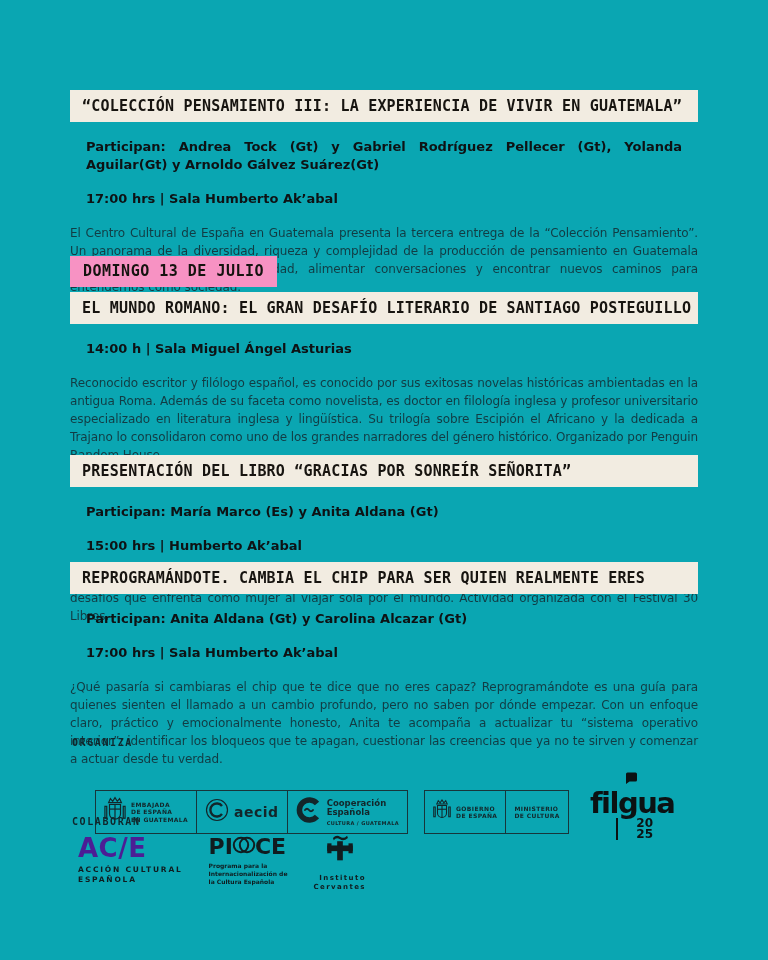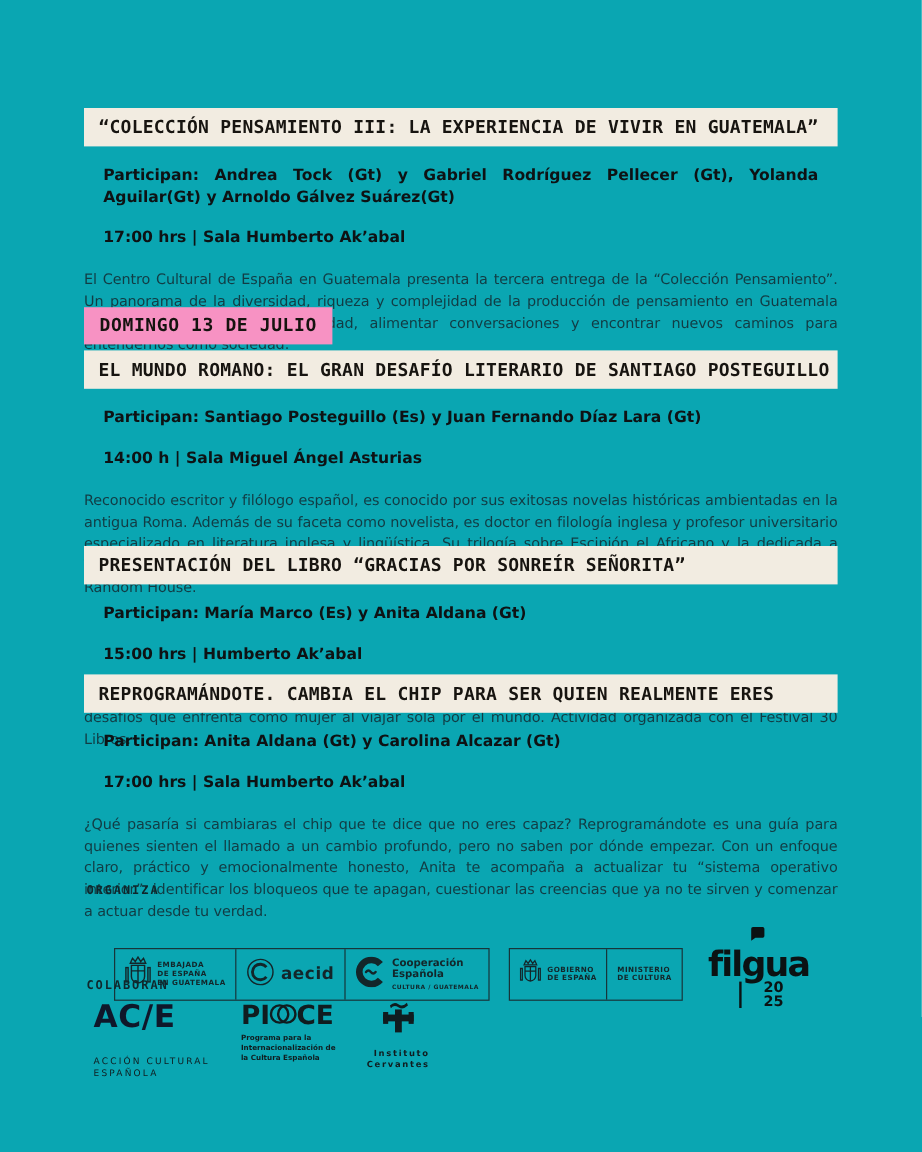--- a/index.html
+++ b/index.html
@@ -35,22 +35,22 @@
   .coop-name{font-size:8.5px;font-weight:700;line-height:9.5px;color:#13262a;}
   .coop-sub{font-size:5px;font-weight:700;letter-spacing:0.4px;margin-top:2px;color:#13262a;}
   .group-b{margin-left:16px;}
 
   .filgua{margin-left:21px;display:flex;align-items:center;color:#0b1213;flex-direction:column;}
   .filgua-name{font-weight:700;font-size:29px;letter-spacing:-1.5px;line-height:29px;color:#0b1213;}
   .filgua-year{margin-left:5px;border-left:2px solid #0b1213;padding-left:18px;
        font-weight:700;font-size:12px;line-height:11px;color:#0b1213;}
 
   .colab-row{position:absolute;left:78px;top:836px;display:flex;align-items:flex-start;gap:26px;color:#101c1f;}
-  .ace-big{font-weight:700;font-size:26px;line-height:24px;letter-spacing:0.5px;color:#0f172a;}
-  .ace-sub{margin-top:20px;font-size:7.5px;font-weight:400;letter-spacing:1.8px;line-height:10px;color:#101c1f;}
+  .ace-big{font-weight:700;font-size:26px;line-height:24px;letter-spacing:0.5px;color:#4c1d95;}
+  .ace-sub{margin-top:5px;font-size:7.5px;font-weight:700;letter-spacing:1.8px;line-height:10px;color:#101c1f;}
   .pice-top{display:flex;align-items:center;}
   .pice-big{font-weight:700;font-size:22px;line-height:22px;letter-spacing:0px;color:#101c1f;}
   .pice-sub{margin-top:4px;font-size:6px;font-weight:700;line-height:8px;color:#101c1f;}
   .cerv{display:flex;flex-direction:column;align-items:center;margin-top:-4px;}
   .cerv-sub{margin-top:4px;font-size:7px;font-weight:700;letter-spacing:1.4px;line-height:9px;color:#101c1f;text-align:right;align-self:flex-start;}
 </style>
 </head>
 <body>
 
 <div class="poster">
@@ -62,21 +62,20 @@
       <p>17:00 hrs | Sala Humberto Ak’abal</p>
     </div>
     <p class="desc">El Centro Cultural de España en Guatemala presenta la tercera entrega de la “Colección Pensamiento”. Un panorama de la diversidad, riqueza y complejidad de la producción de pensamiento en Guatemala que busca despertar la curiosidad, alimentar conversaciones y encontrar nuevos caminos para entendernos como sociedad.</p>
   </div>
 
   <div class="date-banner">DOMINGO 13 DE JULIO</div>
 
   <div class="event e2">
     <div class="bar">EL MUNDO ROMANO: EL GRAN DESAFÍO LITERARIO DE SANTIAGO POSTEGUILLO</div>
     <div class="meta">
-      <p>Participan: Santiago Posteguillo (Es) y Juan Fernando Díaz Lara (Gt)</p>
       <p>14:00 h | Sala Miguel Ángel Asturias</p>
     </div>
     <p class="desc">Reconocido escritor y filólogo español, es conocido por sus exitosas novelas históricas ambientadas en la antigua Roma. Además de su faceta como novelista, es doctor en filología inglesa y profesor universitario especializado en literatura inglesa y lingüística. Su trilogía sobre Escipión el Africano y la dedicada a Trajano lo consolidaron como uno de los grandes narradores del género histórico. Organizado por Penguin Random House.</p>
   </div>
 
   <div class="event e3">
     <div class="bar">PRESENTACIÓN DEL LIBRO “GRACIAS POR SONREÍR SEÑORITA”</div>
     <div class="meta">
       <p>Participan: María Marco (Es) y Anita Aldana (Gt)</p>
       <p>15:00 hrs | Humberto Ak’abal</p>

